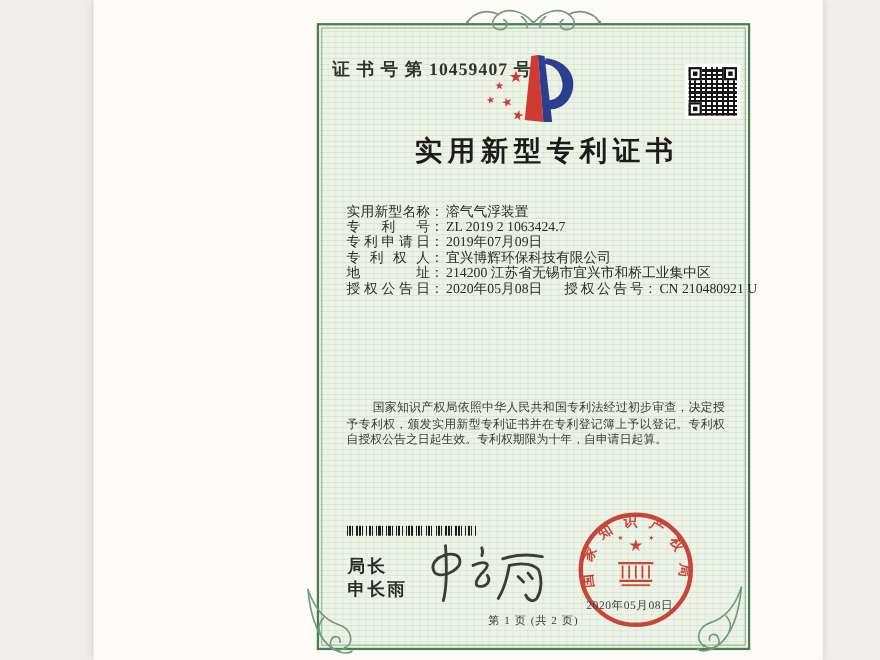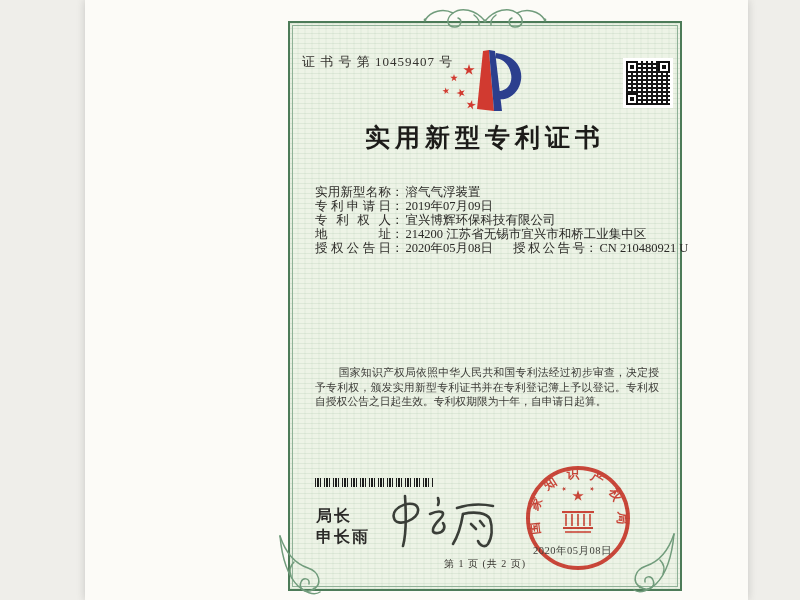--- a/index.html
+++ b/index.html
@@ -18,53 +18,54 @@
     border:2px solid #4c7b58;
     background-color:#edf3e6;
     background-image:
       repeating-linear-gradient(0deg, rgba(122,165,128,.14) 0 1px, rgba(255,255,255,0) 1px 5px),
       repeating-linear-gradient(90deg, rgba(122,165,128,.06) 0 2px, rgba(255,255,255,0) 2px 7px);
   }
   .cert::before{
     content:"";position:absolute;inset:2px;border:1px solid #8fb197;pointer-events:none;
   }
   .certno{
-    position:absolute;left:12px;top:30px;font-size:13px;letter-spacing:1px;color:#33312d;
+    position:absolute;left:12px;top:30px;font-size:16px;letter-spacing:1px;color:#33312d;font-weight:bold;
   }
   .logo{position:absolute;left:149px;top:25px;width:84px;height:66px;}
   .qr{
     position:absolute;left:333px;top:35px;width:50px;height:50px;background:#fff;
     padding:0;box-sizing:border-box;
   }
   .qr .modules{
     position:absolute;inset:3px;
     background-image:
       repeating-linear-gradient(0deg,#161616 0 2px,rgba(0,0,0,0) 2px 4px),
       repeating-linear-gradient(90deg,#161616 0 2px,#ffffff 2px 5px);
   }
   .finder{position:absolute;width:12px;height:12px;border:2px solid #111;background:#fff;box-sizing:border-box;}
   .finder::after{content:"";position:absolute;inset:2px;background:#111;}
   .f-tl{left:3px;top:3px}.f-tr{right:3px;top:3px}.f-bl{left:3px;bottom:3px}
   .title{
     position:absolute;left:0;top:101px;width:100%;text-align:center;
-    font-size:25px;font-weight:600;letter-spacing:5px;color:#1c1b19;line-height:28px;
+    font-size:25px;font-weight:600;letter-spacing:5px;color:#1c1b19;line-height:28px;padding-left:12px;
   }
   .fields{position:absolute;left:25px;top:162px;width:350px;}
   .frow{height:14px;font-size:12.5px;line-height:15px;white-space:nowrap;}
   .flabel{
     display:inline-block;width:76px;text-align:justify;text-align-last:justify;
     color:#2e2c29;vertical-align:top;
   }
   .fcolon{display:inline-block;margin:0 2px 0 0;vertical-align:top;}
   .fvalue{display:inline-block;vertical-align:top;color:#2a2926;}
   .g2{margin-left:20px;width:72px;}
   .paras{position:absolute;left:25px;top:340px;width:344px;padding-top:2px;}
   .paras p{
     margin:0;font-size:10.8px;line-height:14.6px;text-indent:2.2em;color:#3b3a36;
     text-align:justify;
+    font-family:Liberation Mono, monospace;
   }
   .barcode{
     position:absolute;left:25px;top:455px;width:118px;height:9px;
     background-image:repeating-linear-gradient(90deg,
       #1c1c1c 0 1px, rgba(0,0,0,0) 1px 2px,
       #1c1c1c 2px 4px, rgba(0,0,0,0) 4px 5px,
       #1c1c1c 5px 6px, rgba(0,0,0,0) 6px 9px);
   }
   .signer{position:absolute;left:26px;top:482px;font-family:"Liberation Sans","DejaVu Sans",sans-serif;}
   .signer div{font-size:16px;font-weight:700;letter-spacing:2px;color:#2b2a28;line-height:21px;}
@@ -133,20 +134,23 @@
       <div class="finder f-tl"></div>
       <div class="finder f-tr"></div>
       <div class="finder f-bl"></div>
     </div>
 
     <div class="title">实用新型专利证书</div>
 
     <div class="fields">
       <div class="frow">
         <span class="flabel">实用新型名称</span><span class="fcolon">：</span><span class="fvalue">溶气气浮装置</span>
+      </div>
+      <div class="frow">
+        <span class="flabel">专利号</span><span class="fcolon">：</span><span class="fvalue">ZL 2019 2 1063424.7</span>
       </div>
       <div class="frow">
         <span class="flabel">专利申请日</span><span class="fcolon">：</span><span class="fvalue">2019年07月09日</span>
       </div>
       <div class="frow">
         <span class="flabel">专利权人</span><span class="fcolon">：</span><span class="fvalue">宜兴博辉环保科技有限公司</span>
       </div>
       <div class="frow">
         <span class="flabel">地址</span><span class="fcolon">：</span><span class="fvalue">214200 江苏省无锡市宜兴市和桥工业集中区</span>
       </div>

